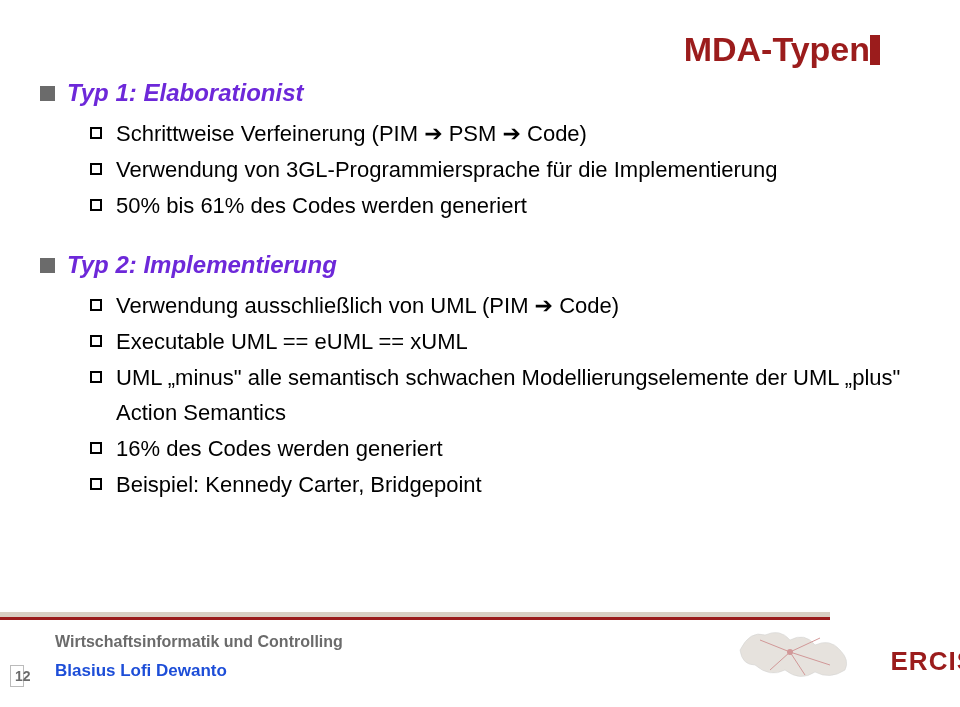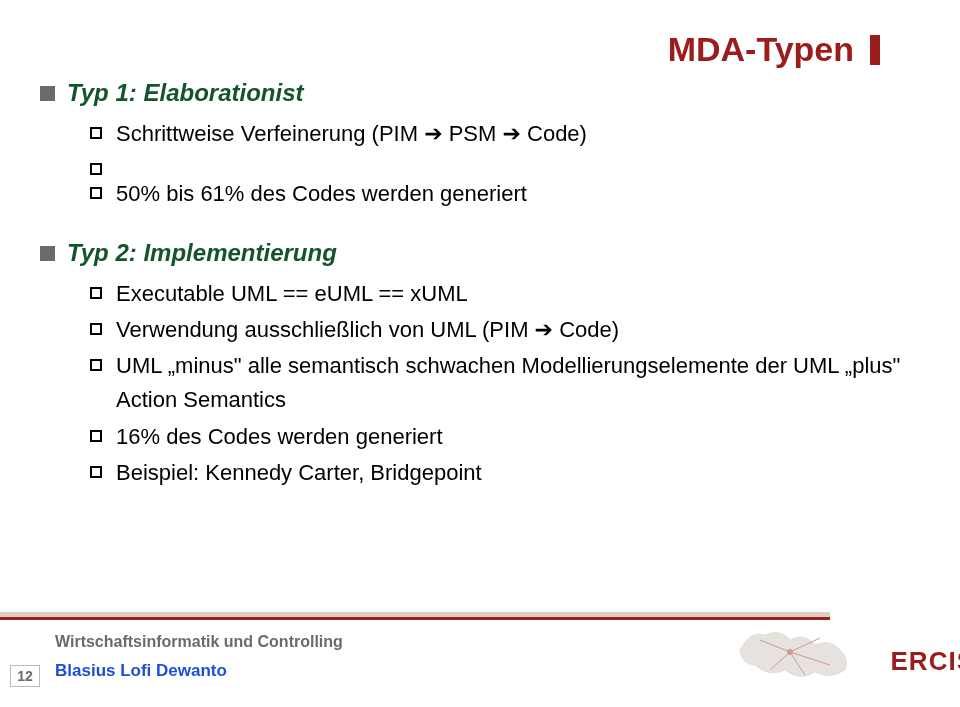--- a/index.html
+++ b/index.html
@@ -18,21 +18,21 @@
     display: flex;
     justify-content: flex-end;
     align-items: center;
     margin-bottom: 10px;
     padding-right: 30px;
   }
   .slide-title {
     color: #9b1c1c;
     font-size: 34px;
     font-weight: bold;
-    margin-right: 16px;
+    margin-right: 0;
   }
   .title-marker {
     width: 10px;
     height: 30px;
     background: #9b1c1c;
   }
   .section {
     margin-bottom: 28px;
   }
   .section-heading {
@@ -45,21 +45,21 @@
     width: 15px;
     height: 15px;
     background: #6b6b6b;
     margin-right: 12px;
     flex-shrink: 0;
   }
   .heading-text {
     font-size: 24px;
     font-weight: bold;
     font-style: italic;
-    color: #14532d;
+    color: #6d28d9;
   }
   .item-list {
     list-style: none;
     padding-left: 30px;
   }
   .item {
     display: flex;
     align-items: flex-start;
     font-size: 22px;
     color: #000000;
@@ -102,21 +102,21 @@
     left: 55px;
     top: 56px;
     font-size: 17px;
     font-weight: bold;
     color: #1d4ed8;
   }
   .page-num {
     position: absolute;
     left: 10px;
     bottom: 8px;
-    width: 30px;
+    width: 14px;
     text-align: center;
     font-size: 14px;
     font-weight: bold;
     color: #6b6b6b;
     border: 1px solid #bbb;
     padding: 2px 4px;
   }
   .map-graphic {
     position: absolute;
     right: 90px;
@@ -149,41 +149,42 @@
       <div class="square-bullet"></div>
       <div class="heading-text">Typ 1: Elaborationist</div>
     </div>
     <ul class="item-list">
       <li class="item">
         <div class="hollow-square"></div>
         <span>Schrittweise Verfeinerung (PIM ➔ PSM ➔ Code)</span>
       </li>
       <li class="item">
         <div class="hollow-square"></div>
+        <span>Verwendung von 3GL-Programmiersprache für die Implementierung</span>
       </li>
       <li class="item">
         <div class="hollow-square"></div>
         <span>50% bis 61% des Codes werden generiert</span>
       </li>
     </ul>
   </div>
 
   <div class="section">
     <div class="section-heading">
       <div class="square-bullet"></div>
       <div class="heading-text">Typ 2: Implementierung</div>
     </div>
     <ul class="item-list">
       <li class="item">
         <div class="hollow-square"></div>
+        <span>Verwendung ausschließlich von UML (PIM ➔ Code)</span>
+      </li>
+      <li class="item">
+        <div class="hollow-square"></div>
         <span>Executable UML == eUML == xUML</span>
-      </li>
-      <li class="item">
-        <div class="hollow-square"></div>
-        <span>Verwendung ausschließlich von UML (PIM ➔ Code)</span>
       </li>
       <li class="item">
         <div class="hollow-square"></div>
         <span>UML „minus" alle semantisch schwachen Modellierungselemente der UML „plus" Action Semantics</span>
       </li>
       <li class="item">
         <div class="hollow-square"></div>
         <span>16% des Codes werden generiert</span>
       </li>
       <li class="item">

